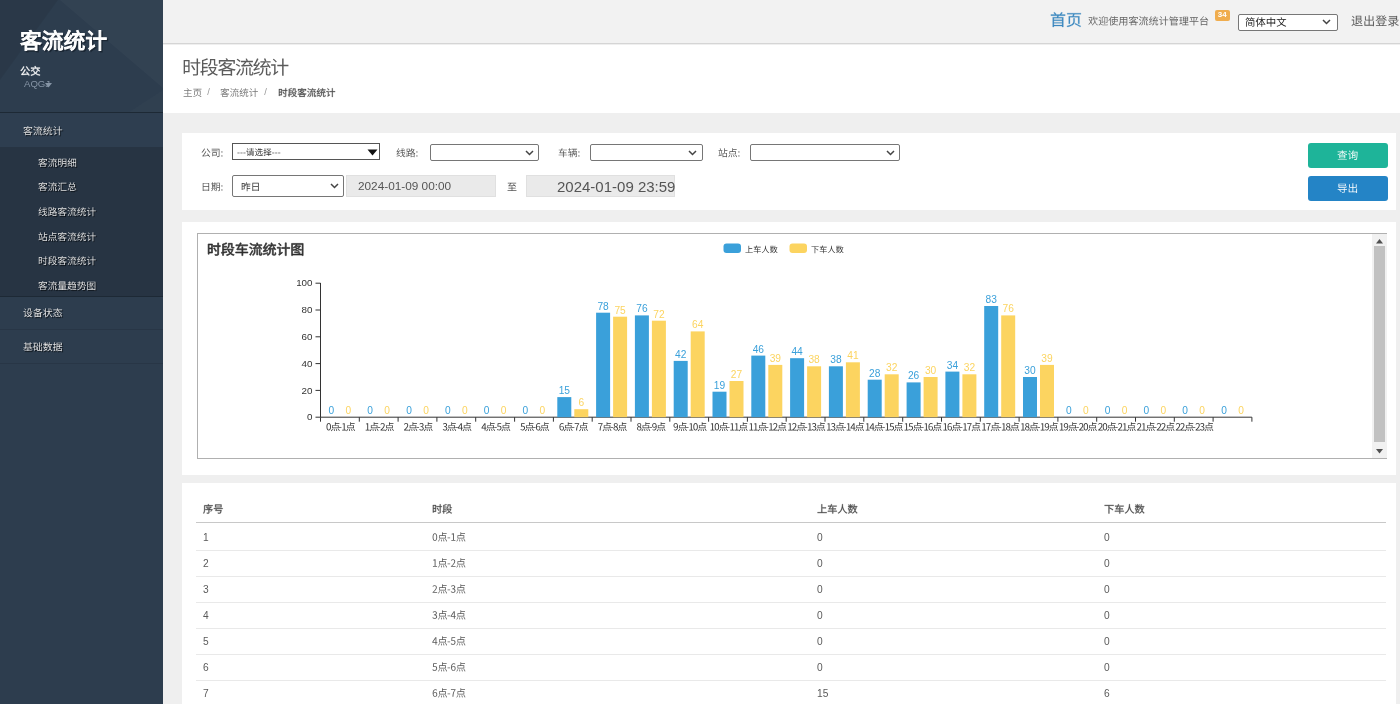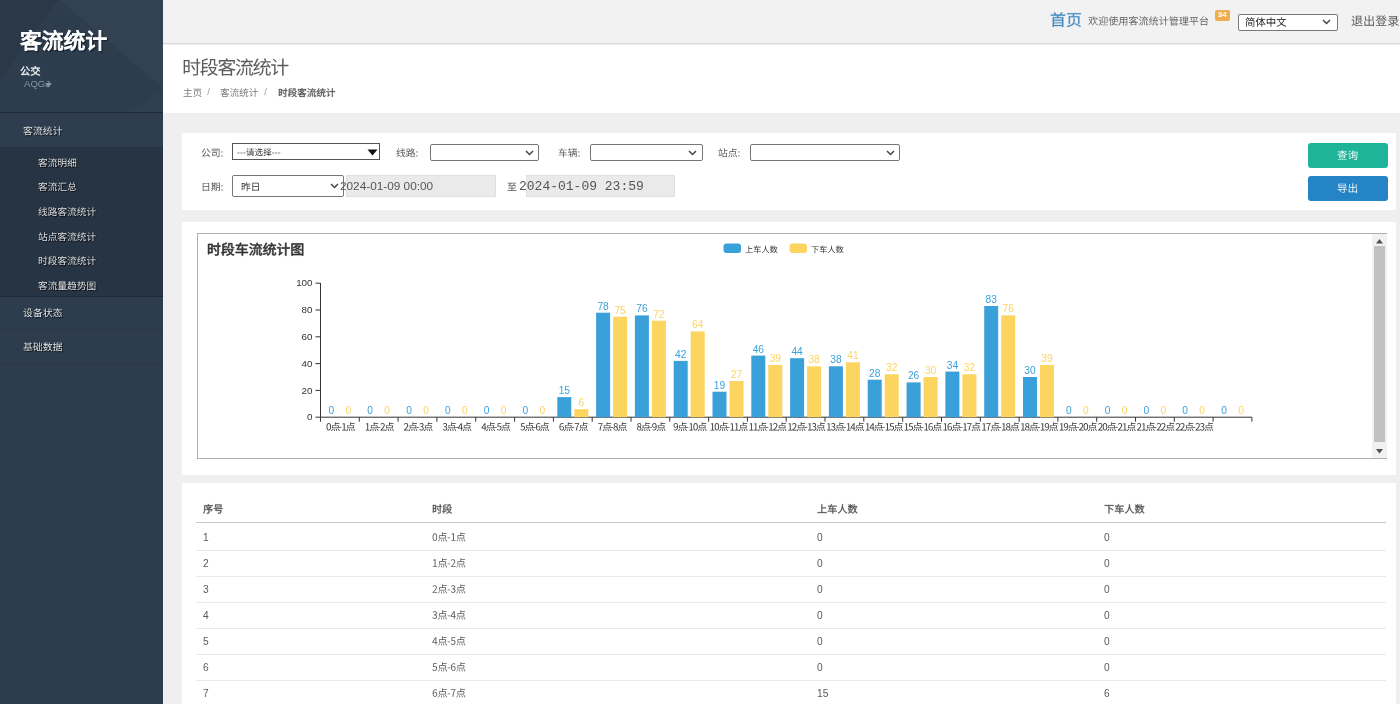--- a/index.html
+++ b/index.html
@@ -411,29 +411,29 @@
 <svg style="position:absolute;left:329.5px;top:183.4px;z-index:7" width="9" height="6">
     <polyline points="1,1 4.5,4.5 8,1" fill="none" stroke="#444" stroke-width="1.5"></polyline>
   </svg>
 <svg style="position:absolute;left:241.0px;top:181.7px;z-index:7;overflow:visible" width="19.4" height="11.2" viewBox="0 -860 2000 1150">
     <g fill="#333">
       <use href="#g6628" x="0"></use>
       <use href="#g65e5" x="1000"></use>
     </g>
   </svg>
 <div style="position:absolute;left:346px;top:174.7px;width:149.5px;height:22.8px;background:#eaeaea;border:1px solid #e0e0e0;z-index:6"></div>
-<div style="position:absolute;left:340px;top:180.0px;font-family:'Liberation Sans',sans-serif;font-size:11.8px;font-weight:normal;color:#555;line-height:13.0px;white-space:nowrap;z-index:7">2024-01-09 00:00</div>
+<div style="position:absolute;left:358.0px;top:180.0px;font-family:'Liberation Sans',sans-serif;font-size:11.8px;font-weight:normal;color:#555;line-height:13.0px;white-space:nowrap;z-index:7">2024-01-09 00:00</div>
 <div style="position:absolute;left:499px;top:174.7px;width:24px;height:22.8px;background:#fff;z-index:6"></div>
 <svg style="position:absolute;left:506.5px;top:181.6px;z-index:7;overflow:visible" width="10.0" height="11.5" viewBox="0 -860 1000 1150">
     <g fill="#555">
       <use href="#g81f3" x="0"></use>
     </g>
   </svg>
 <div style="position:absolute;left:525.5px;top:174.7px;width:149.5px;height:22.8px;background:#eaeaea;border:1px solid #e0e0e0;z-index:6"></div>
-<div style="position:absolute;left:519px;top:180.0px;font-family:Liberation Mono, monospace;font-size:13px;font-weight:normal;color:#555;line-height:13.0px;white-space:nowrap;z-index:7">2024-01-09 23:59</div>
+<div style="position:absolute;left:557px;top:180.0px;font-family:Liberation Sans, sans-serif;font-size:15px;font-weight:normal;color:#555;line-height:13.0px;white-space:nowrap;z-index:7">2024-01-09 23:59</div>
 <div style="position:absolute;left:1307.5px;top:142.5px;width:80px;height:25.5px;background:#1eb499;border-radius:3px;z-index:6"></div>
 <svg style="position:absolute;left:1336.9px;top:150.2px;z-index:7;overflow:visible" width="21.2" height="12.2" viewBox="0 -860 2000 1150">
     <g fill="#ffffff">
       <use href="#g67e5" x="0"></use>
       <use href="#g8be2" x="1000"></use>
     </g>
   </svg>
 <div style="position:absolute;left:1307.5px;top:175.5px;width:80px;height:25.5px;background:#2484c6;border-radius:3px;z-index:6"></div>
 <svg style="position:absolute;left:1336.9px;top:183.2px;z-index:7;overflow:visible" width="21.2" height="12.2" viewBox="0 -860 2000 1150">
     <g fill="#ffffff">

